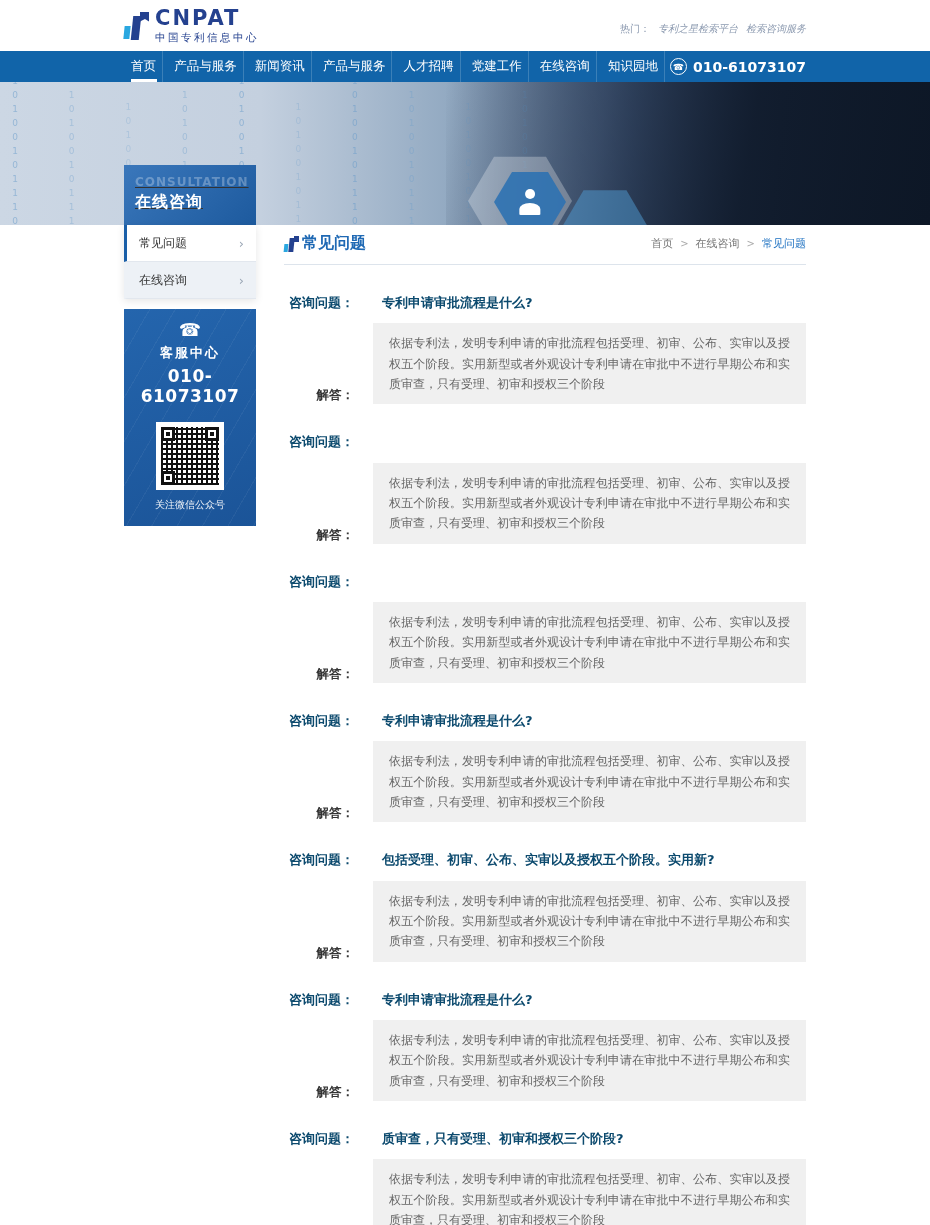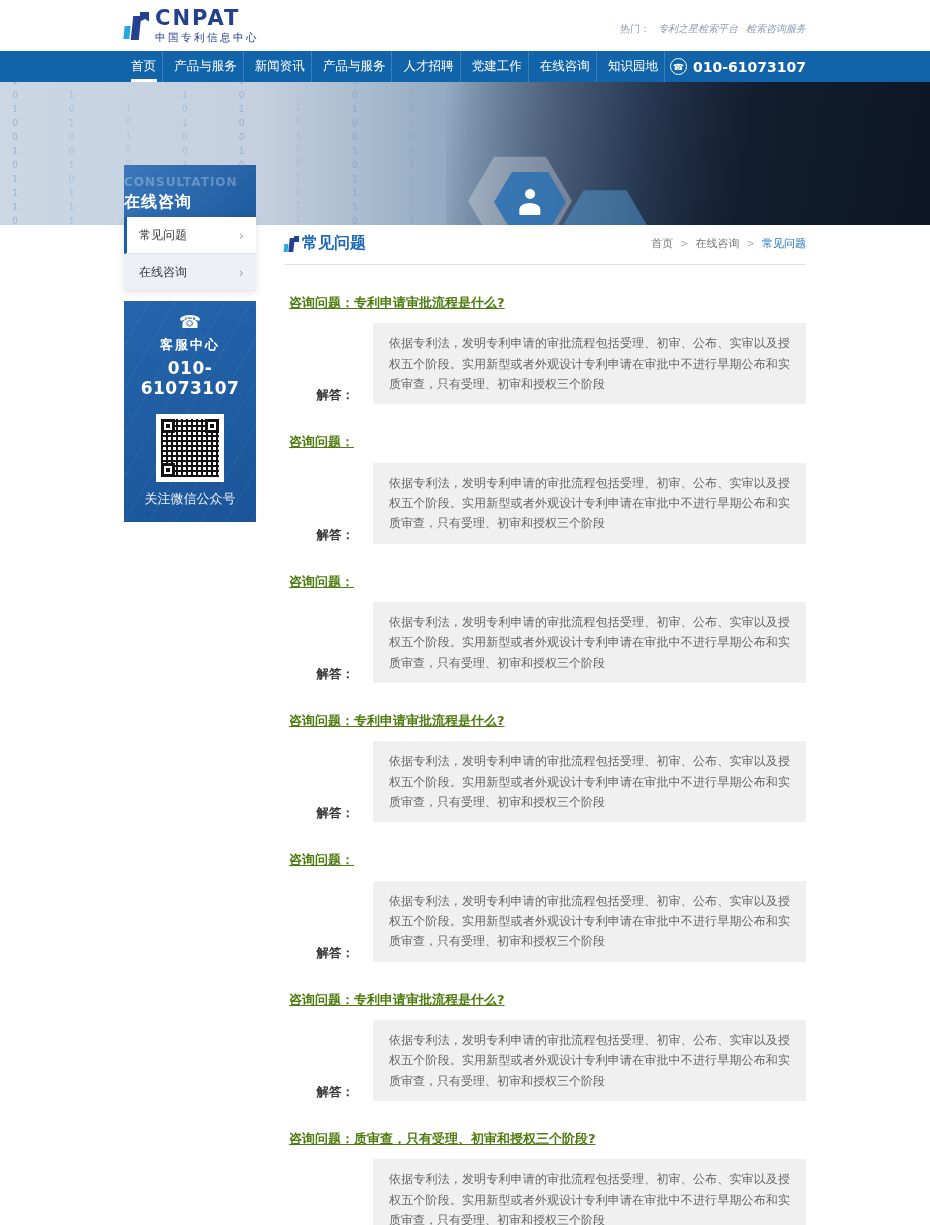--- a/index.html
+++ b/index.html
@@ -43,53 +43,53 @@
   .digits span:nth-child(3n){margin-top:26px;opacity:.5;}
   .suit{position:absolute;right:0;top:0;width:52%;height:100%;background:linear-gradient(100deg,rgba(20,31,48,0) 0%,rgba(35,50,75,.55) 32%,rgba(17,28,45,.92) 62%,#0d1726 100%);}
   .hex{position:absolute;clip-path:polygon(25% 3%,75% 3%,100% 50%,75% 97%,25% 97%,0 50%);display:flex;align-items:center;justify-content:center;}
   .person{position:relative;display:block;}
   .person::before{content:"";position:absolute;top:0;left:50%;transform:translateX(-50%);width:38%;height:38%;background:#fff;border-radius:50%;}
   .person::after{content:"";position:absolute;bottom:0;left:50%;transform:translateX(-50%);width:82%;height:46%;background:#fff;border-radius:50% 50% 6% 6%;}
 
   
   .content{display:flex;gap:28px;padding-bottom:58px;background:#fff;}
   .sidebar{width:132px;margin-top:-60px;position:relative;z-index:5;flex-shrink:0;}
-  .side-head{height:52px;background:linear-gradient(135deg,#3a77bb,#1d5a9e);padding:10px 0;}
+  .side-head{height:60px;background:linear-gradient(135deg,#3a77bb,#1d5a9e);padding:10px 11px;text-decoration:underline;}
   .side-head-en{font-size:12px;font-weight:bold;color:rgba(255,255,255,.28);letter-spacing:1px;}
   .side-head-cn{font-size:16px;font-weight:bold;color:#fff;margin-top:3px;letter-spacing:1px;}
   .side-menu{box-shadow:0 2px 8px rgba(0,0,0,.10);}
   .side-item{height:37px;display:flex;align-items:center;justify-content:space-between;padding:0 12px;font-size:12px;background:#edf1f6;border-left:3px solid transparent;border-bottom:1px solid #e2e7ee;cursor:pointer;}
   .side-item.active{background:#fff;border-left:3px solid #1a5fa8;color:#333;}
   .side-item .chev{color:#9aa6b5;font-size:13px;}
   .contact-card{margin-top:10px;background:linear-gradient(160deg,#2465ad,#1b5498);color:#fff;text-align:center;padding:12px 0 14px;position:relative;overflow:hidden;}
   .contact-card::before{content:"";position:absolute;inset:0;background:repeating-linear-gradient(120deg,rgba(255,255,255,.05) 0 1px,transparent 1px 22px);}
   .contact-card > *{position:relative;}
   .cc-phone-icon{font-size:18px;line-height:1;}
   .cc-title{font-size:13px;font-weight:bold;margin-top:5px;letter-spacing:2px;}
   .cc-number{font-size:17px;font-weight:bold;margin-top:4px;letter-spacing:.5px;}
   .qr{width:68px;height:68px;background:#fff;margin:16px auto 0;padding:5px;position:relative;}
   .qr-inner{width:100%;height:100%;background:repeating-linear-gradient(90deg,#111 0 2px,transparent 2px 5px),repeating-linear-gradient(0deg,#111 0 2px,#fff 2px 5px);}
   .qr .f{position:absolute;width:14px;height:14px;border:3px solid #111;background:#fff;}
   .qr .f::after{content:"";position:absolute;inset:2px;background:#111;}
   .qr .f1{top:5px;left:5px;} .qr .f2{top:5px;right:5px;} .qr .f3{bottom:5px;left:5px;}
-  .cc-caption{font-size:13px;margin-top:8px;color:rgba(255,255,255,.92);}
+  .cc-caption{font-size:10px;margin-top:8px;color:rgba(255,255,255,.92);}
 
   .main{flex:1;padding-top:8px;min-width:0;}
   .title-row{display:flex;align-items:center;justify-content:space-between;padding-bottom:10px;border-bottom:1px solid #dde4ec;}
   .page-title{display:flex;align-items:center;gap:8px;font-size:16px;font-weight:bold;color:#1f69b4;}
   .mini-logo{display:flex;align-items:flex-end;gap:1px;height:16px;position:relative;}
   .mini-logo .b1{width:4px;height:8px;background:#2aa7e0;transform:skewX(-6deg);}
   .mini-logo .b2{width:5px;height:14px;background:#24418f;transform:skewX(-6deg);}
   .mini-logo .b3{position:absolute;right:-5px;top:0;width:5px;height:6px;background:#24418f;}
   .breadcrumb{font-size:11px;color:#777;display:flex;align-items:center;gap:7px;}
   .breadcrumb .sep{color:#aaa;font-size:10px;}
   .breadcrumb .current{color:#1a6fc0;}
 
   .faq{margin-top:29px;}
-  .q-row{display:flex;gap:0;font-size:13px;font-weight:bold;color:#4d7c0f;line-height:1.4;text-decoration:underline;}
+  .q-row{display:flex;gap:28px;font-size:13px;font-weight:bold;color:#0c4a6e;line-height:1.4;}
   .q-label{width:70px;flex-shrink:0;text-align:right;}
   .a-row{display:flex;gap:19px;margin-top:11px;align-items:flex-end;}
   .a-label{width:70px;flex-shrink:0;text-align:right;font-size:12.5px;font-weight:bold;color:#333;padding-top:11px;}
   .a-box{flex:1;background:#f0f0f0;padding:10px 16px;font-size:12px;color:#666;line-height:1.7;text-align:justify;}
 </style>
 </head>
 <body>
 
 <header class="top-header">
   <div class="wrap">
@@ -237,20 +237,21 @@
           <span class="q-text">专利申请审批流程是什么?</span>
         </div>
       <div class="a-row">
           <span class="a-label">解答：</span>
           <div class="a-box">依据专利法，发明专利申请的审批流程包括受理、初审、公布、实审以及授权五个阶段。实用新型或者外观设计专利申请在审批中不进行早期公布和实质审查，只有受理、初审和授权三个阶段</div>
         </div>
     </div>
     <div class="faq">
       <div class="q-row">
           <span class="q-label">咨询问题：</span>
+          <span class="q-text">包括受理、初审、公布、实审以及授权五个阶段。实用新?</span>
         </div>
       <div class="a-row">
           <span class="a-label">解答：</span>
           <div class="a-box">依据专利法，发明专利申请的审批流程包括受理、初审、公布、实审以及授权五个阶段。实用新型或者外观设计专利申请在审批中不进行早期公布和实质审查，只有受理、初审和授权三个阶段</div>
         </div>
     </div>
     <div class="faq">
       <div class="q-row">
           <span class="q-label">咨询问题：</span>
           <span class="q-text">专利申请审批流程是什么?</span>

